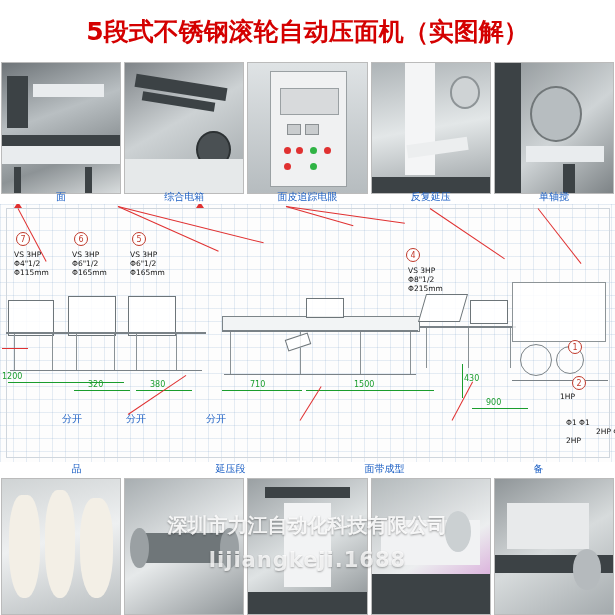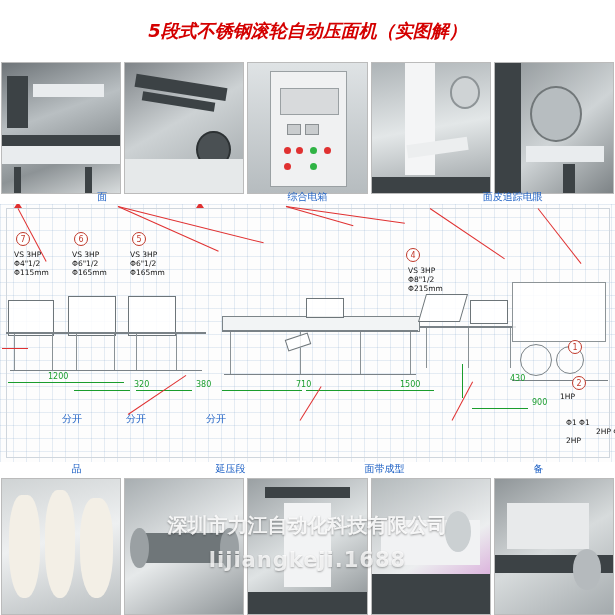--- a/index.html
+++ b/index.html
@@ -10,23 +10,22 @@
   }
   .page{position:relative;width:615px;height:615px;}
 
   
   .title-bar{
     position:absolute;left:0;top:0;width:615px;height:62px;
     display:flex;align-items:center;justify-content:center;
     background:#ffffff;
   }
   .title-text{
-    color:#d40000;font-weight:bold;font-size:18px;letter-spacing:0px;
+    color:#d40000;font-weight:bold;font-size:25px;letter-spacing:0px;
     white-space:nowrap;
-    font-style:italic;
   }
 
   
   .photo-strip{
     position:absolute;left:0;top:62px;width:615px;height:132px;
     display:flex;gap:3px;padding:0 1px;box-sizing:border-box;
   }
   .photo{
     position:relative;flex:1;overflow:hidden;border:1px solid #bbb;
     background:#9aa0a4;
@@ -66,21 +65,21 @@
     background-size:13px 13px;
   }
   .bp-frame{position:absolute;left:6px;top:4px;width:602px;height:248px;border:1px solid #cfd6dd;}
 
   
   .mline{position:absolute;background:#7a8287;}
   .mbox{position:absolute;border:1px solid #6d7579;background:rgba(255,255,255,.85);}
   .mbox-g{position:absolute;border:1px solid #7c8488;background:#f2f4f5;}
   .leg{position:absolute;width:1px;background:#8a9296;}
 
-  .dim{position:absolute;color:#1a9d2d;font-size:8px;white-space:nowrap;padding-left:46px;}
+  .dim{position:absolute;color:#1a9d2d;font-size:8px;white-space:nowrap;}
   .dimline{position:absolute;height:1px;background:#1a9d2d;}
   .dimline-v{position:absolute;width:1px;background:#1a9d2d;}
   .blu{position:absolute;color:#1b5fc4;font-size:9px;white-space:nowrap;}
   .blk{position:absolute;color:#111;font-size:7.5px;white-space:nowrap;line-height:9px;}
   .numcirc{
     position:absolute;width:12px;height:12px;border-radius:50%;
     border:1px solid #c0392b;color:#c0392b;font-size:8px;
     display:flex;align-items:center;justify-content:center;background:#fff;
   }
   .redline{position:absolute;background:#e03131;height:1px;transform-origin:left center;}
@@ -171,20 +170,22 @@
       <div class="circ" style="left:30%;top:18%;width:40%;height:40%;background:#b7bdc0;border:2px solid #717779;"></div>
       <div class="bar-light" style="left:26%;top:64%;width:66%;height:12%;"></div>
       <div class="bar-dark" style="left:58%;top:78%;width:10%;height:22%;"></div>
     </div>
   </div>
 
   <div class="strip-caps">
     <div>面</div>
     <div>综合电箱</div>
     <div>面皮追踪电眼</div>
+    <div>反复延压</div>
+    <div>单轴搅</div>
   </div>
 
   <div class="blueprint">
     <div class="grid"></div>
     <div class="bp-frame"></div>
 
     <div class="mbox" style="left:8px;top:96px;width:44px;height:34px;"></div>
     <div class="mbox" style="left:68px;top:92px;width:46px;height:38px;"></div>
     <div class="mbox" style="left:128px;top:92px;width:46px;height:38px;"></div>
     <div class="mline" style="left:6px;top:128px;width:200px;height:2px;"></div>

